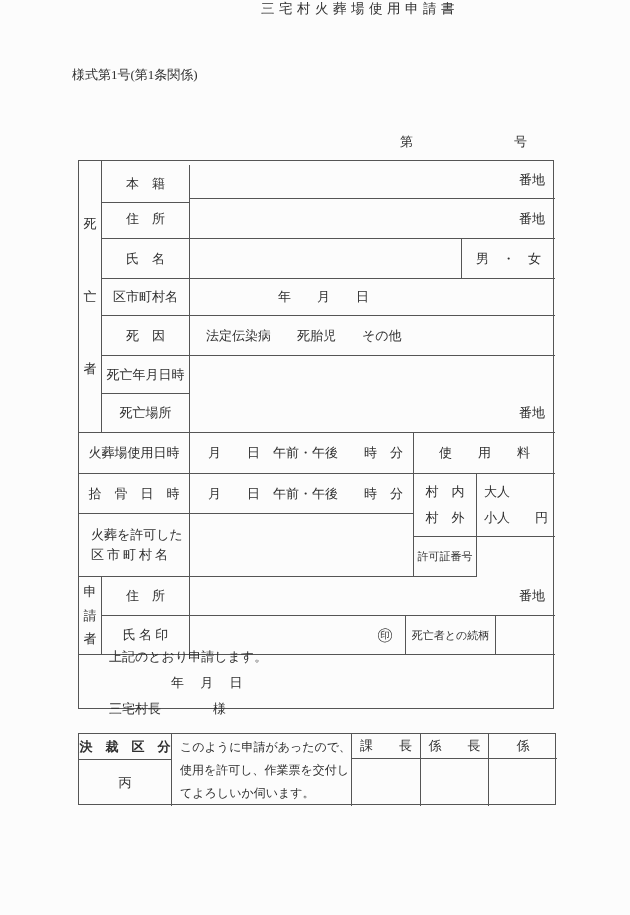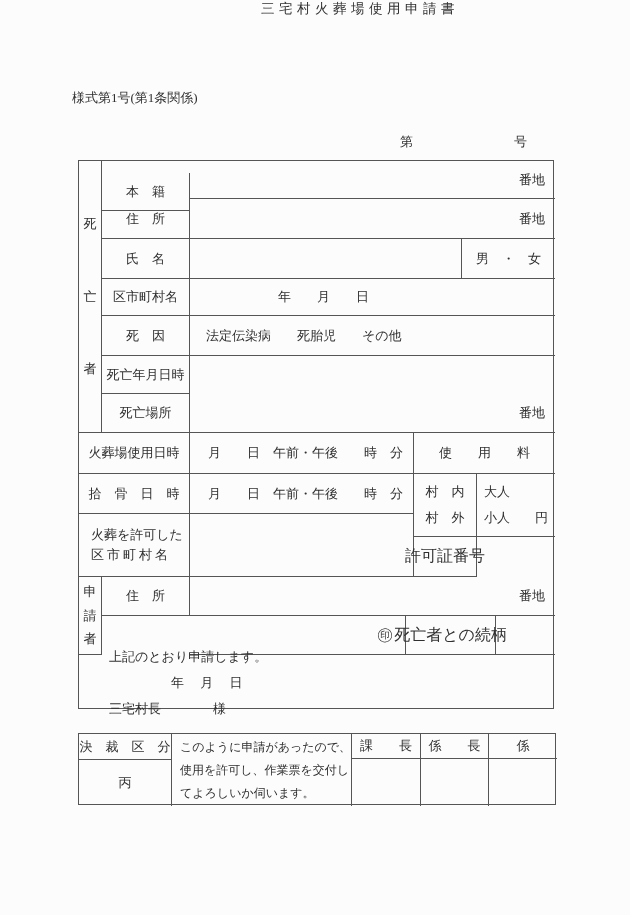--- a/index.html
+++ b/index.html
@@ -28,53 +28,53 @@
   .br{border-right:1px solid var(--line);}
   .bb{border-bottom:1px solid var(--line);}
   .ctr{justify-content:center;}
   .rt{justify-content:flex-end;}
   .col{flex-direction:column;justify-content:center;align-items:stretch;}
   .vlabel{flex-direction:column;justify-content:space-evenly;align-items:center;}
   .title{
     left:0;top:108;width:630px;
     text-align:center;font-size:13.5px;letter-spacing:4.5px;margin-left:45px;
   }
-  .form-code{left:72px;top:89px;}
+  .form-code{left:72px;top:66px;}
   .num-prefix{left:400px;top:133px;}
   .num-suffix{left:514px;top:133px;}
   .fee-line{line-height:26px;}
   .fee-split{display:flex;justify-content:space-between;line-height:26px;}
   .permit-lines{line-height:20px;}
   .ls3{letter-spacing:3px;}
   .closing-line1{padding-left:30px;line-height:18px;}
   .closing-line2{padding-left:92px;line-height:18px;}
   .closing-line3{padding-left:30px;line-height:18px;}
   .note-line{line-height:23px;}
-  .small{font-size:16px;text-align:right;}
+  .small{font-size:11px;text-align:right;}
   .stamp{font-size:16px;}
 </style>
 </head>
 <body>
 
 <div class="page">
 
   <div class="abs form-code">様式第1号(第1条関係)</div>
   <div class="abs title">三宅村火葬場使用申請書</div>
   <span class="abs num-prefix">第</span>
   <span class="abs num-suffix">号</span>
 
   <div class="tbl" style="left:78px;top:160px;width:476px;height:549px;">
 
     <div class="cell br bb vlabel" style="left:0;top:0;width:23px;height:272px;">
       <span>死</span>
       <span>亡</span>
       <span>者</span>
     </div>
 
-    <div class="cell br bb ctr" style="left:23px;top:12px;width:88px;height:38px;">本　籍</div>
+    <div class="cell br bb ctr" style="left:23px;top:4px;width:88px;height:38px;">本　籍</div>
     <div class="cell bb rt" style="left:111px;top:0;width:365px;height:38px;padding-right:10px;"><span>番地</span></div>
 
     <div class="cell br bb ctr" style="left:23px;top:38px;width:88px;height:40px;">住　所</div>
     <div class="cell bb rt" style="left:111px;top:38px;width:365px;height:40px;padding-right:10px;"><span>番地</span></div>
 
     <div class="cell br bb ctr" style="left:23px;top:78px;width:88px;height:40px;">氏　名</div>
     <div class="cell br bb" style="left:111px;top:78px;width:272px;height:40px;"></div>
     <div class="cell bb ctr" style="left:383px;top:78px;width:93px;height:40px;">男　・　女</div>
 
     <div class="cell br bb ctr" style="left:23px;top:118px;width:88px;height:37px;">区市町村名</div>
@@ -112,33 +112,34 @@
 
     <div class="cell br bb vlabel" style="left:0;top:416px;width:23px;height:78px;">
       <span>申</span>
       <span>請</span>
       <span>者</span>
     </div>
 
     <div class="cell br bb ctr" style="left:23px;top:416px;width:88px;height:39px;">住　所</div>
     <div class="cell bb rt" style="left:111px;top:416px;width:365px;height:39px;padding-right:10px;"><span>番地</span></div>
 
+    <div class="cell br bb ctr" style="left:23px;top:455px;width:88px;height:39px;">氏 名 印</div>
     <div class="cell br bb rt" style="left:111px;top:455px;width:216px;height:39px;padding-right:12px;"><span class="stamp">㊞</span></div>
     <div class="cell br bb ctr small" style="left:327px;top:455px;width:90px;height:39px;">死亡者との続柄</div>
     <div class="cell bb" style="left:417px;top:455px;width:59px;height:39px;"></div>
 
     <div class="cell col" style="left:0;top:494px;width:476px;height:55px;gap:8px;">
       <div class="closing-line1">上記のとおり申請します。</div>
       <div class="closing-line2">年　 月　 日</div>
       <div class="closing-line3">三宅村長　　　　様</div>
     </div>
   </div>
 
   <div class="tbl" style="left:78px;top:733px;width:478px;height:72px;">
-    <div class="cell br bb ctr" style="left:0;top:0;width:93px;height:26px;">決　裁　区　分</div>
+    <div class="cell br bb ctr" style="left:0;top:0;width:93px;height:26px;font-weight:bold;">決　裁　区　分</div>
     <div class="cell br ctr" style="left:0;top:26px;width:93px;height:46px;">丙</div>
     <div class="cell br col" style="left:93px;top:0;width:180px;height:72px;padding-left:8px;font-size:12px;">
       <div class="note-line">このように申請があったので、</div>
       <div class="note-line">使用を許可し、作業票を交付し</div>
       <div class="note-line">てよろしいか伺います。</div>
     </div>
     <div class="cell br bb ctr" style="left:273px;top:0;width:69px;height:25px;">課　　長</div>
     <div class="cell br" style="left:273px;top:25px;width:69px;height:47px;"></div>
     <div class="cell br bb ctr" style="left:342px;top:0;width:68px;height:25px;">係　　長</div>
     <div class="cell br" style="left:342px;top:25px;width:68px;height:47px;"></div>

